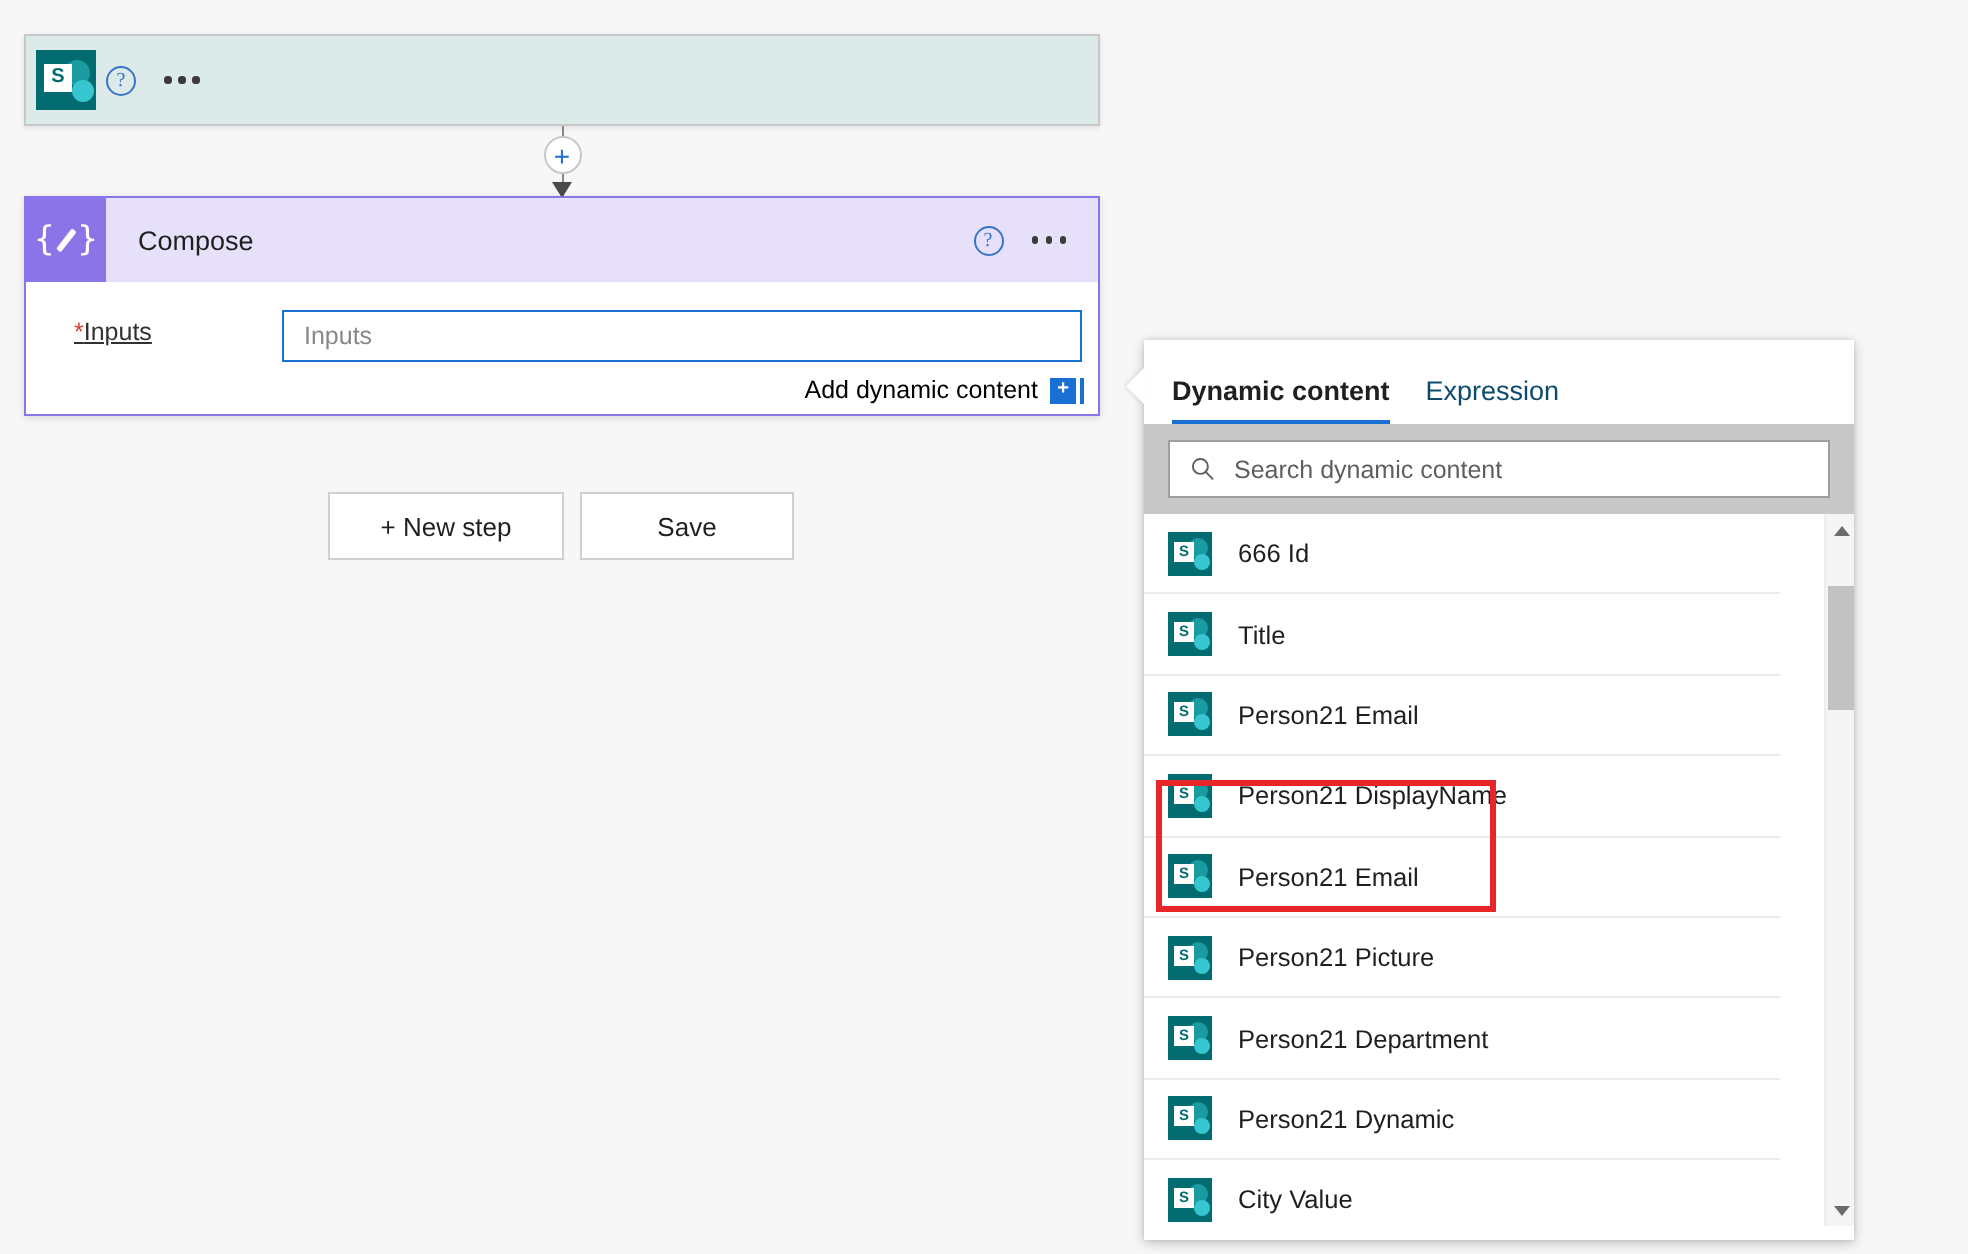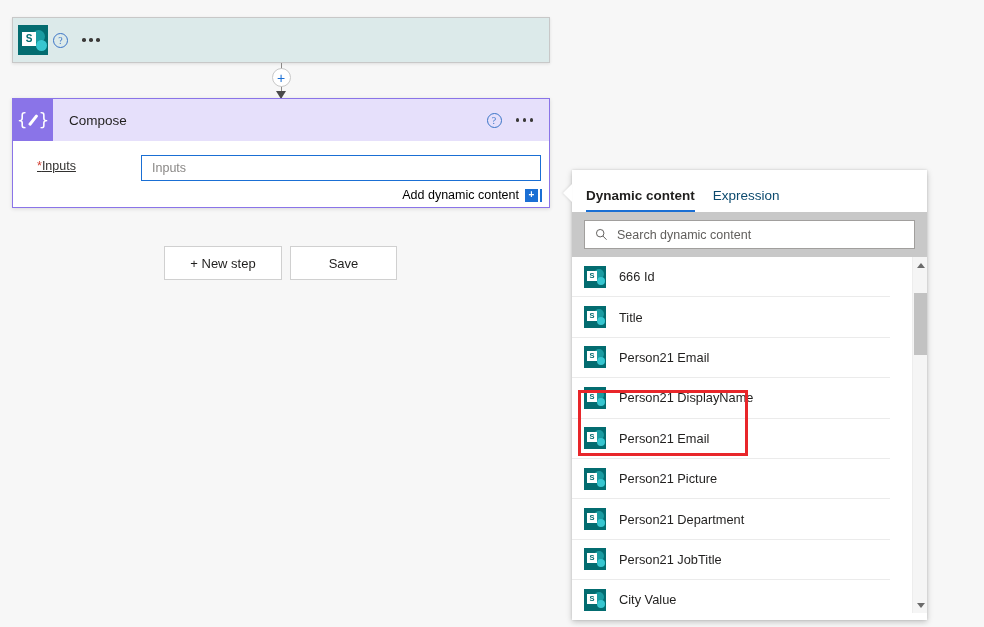--- a/index.html
+++ b/index.html
@@ -353,21 +353,21 @@
             <span class="sq">S</span>
           </span>
           <span class="dyn-label">Person21 Department</span>
         </div>
         <div class="dyn-item">
           <span class="sp-mini">
             <span class="c1"></span>
             <span class="c2"></span>
             <span class="sq">S</span>
           </span>
-          <span class="dyn-label">Person21 JobTitle</span>
+          <span class="dyn-label">Person21 Dynamic</span>
         </div>
         <div class="dyn-item">
           <span class="sp-mini">
             <span class="c1"></span>
             <span class="c2"></span>
             <span class="sq">S</span>
           </span>
           <span class="dyn-label">City Value</span>
         </div>
         <div class="scroll-track">

